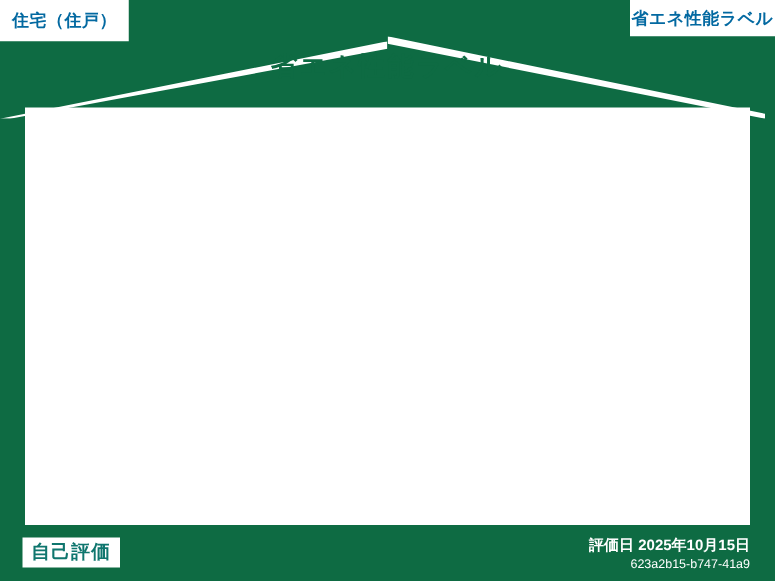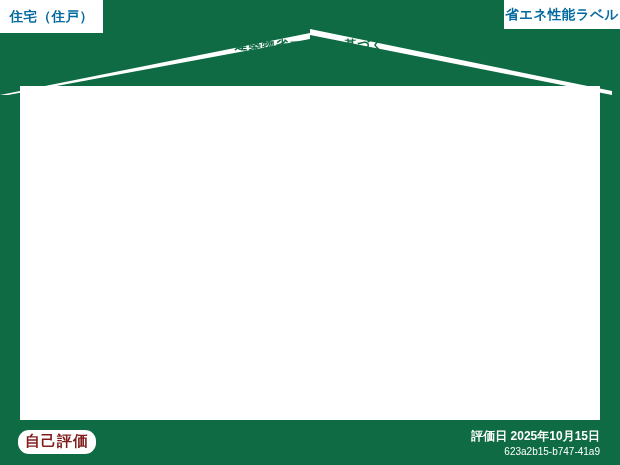--- a/index.html
+++ b/index.html
@@ -280,26 +280,25 @@
     left: 0; right: 0; bottom: 0;
     height: 45px;
     z-index: 7;
     color: #ffffff;
   }
   #self-eval-badge {
     position: absolute;
     left: 18px;
     top: 10px;
     background: #ffffff;
-    color: #7f1d1d;
+    color: #0f766e;
     font-weight: bold;
     font-size: 15px;
     letter-spacing: 1px;
     padding: 2px 7px 3px 7px;
-    border-radius: 11px;
   }
   #property-name {
     position: absolute;
     left: 92px;
     top: 17px;
     font-size: 11.5px;
     white-space: nowrap;
     letter-spacing: 0.2px;
   }
   #eval-date {
@@ -325,21 +324,20 @@
 
 <div id="label-root">
 
   <div class="roof-cut" id="roof-left"></div>
   <div class="roof-cut" id="roof-right"></div>
 
   <div class="corner-tag" id="tag-left">住宅（住戸）</div>
   <div class="corner-tag" id="tag-right">省エネ性能ラベル</div>
 
   <div id="title-block">
-    <div id="title-sub">建築物省エネ法に基づく</div>
     <div id="title-main">省エネ性能ラベル</div>
   </div>
 
   <div id="inner-card"></div>
 
   <div class="rating-row" id="row-energy">
     <div class="row-label">
       <span>エネルギー</span>
       <span>消費性能</span>
     </div>

